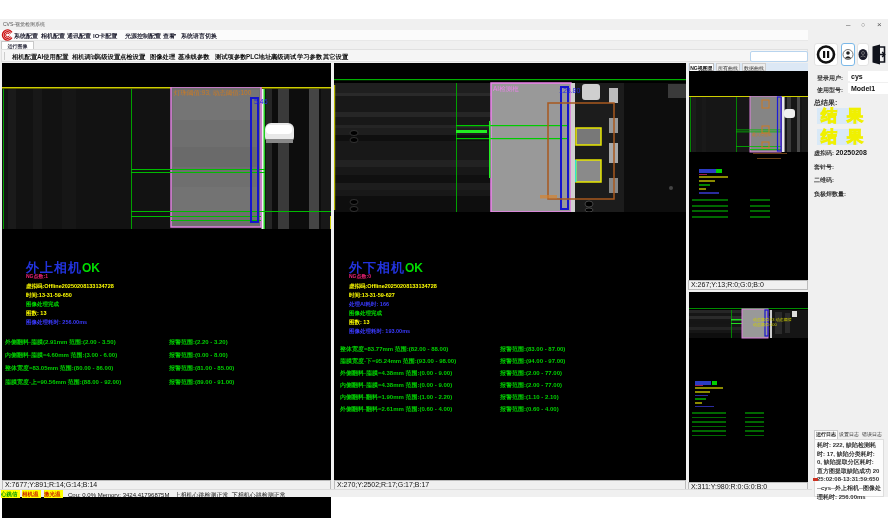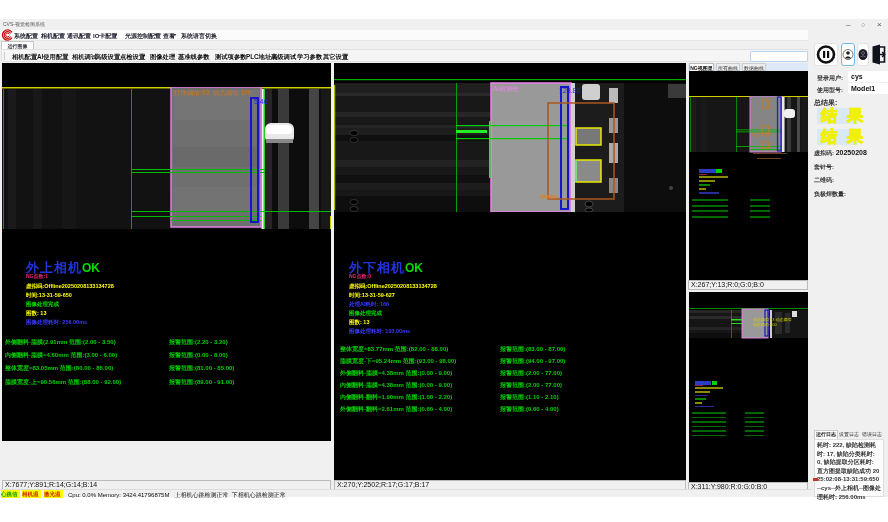--- a/index.html
+++ b/index.html
@@ -70,21 +70,21 @@
     <div class="titem" style="left:269px">高级调试</div>
       <div class="titem" style="left:291px;font-size:4px">▾</div>
     <div class="titem" style="left:295px">学习参数</div>
       <div class="titem" style="left:317px;font-size:4px">▾</div>
     <div class="titem" style="left:321px">其它设置</div>
       <div class="titem" style="left:343px;font-size:4px">▾</div>
     <div style="position:absolute;left:748px;top:1px;width:58px;height:11px;background:#fff;border:1px solid #b8d4ee;border-radius:2px"></div>
   </div>
 </div>
 
-<div class="panel" style="left:2px;top:63px;width:329px;height:378px">
+<div class="panel" style="left:2px;top:63px;width:329px;height:455px">
   <svg class="a" style="left:0;top:24px" width="329" height="167" viewBox="0 0 329 167">
 
     <rect x="0" y="0" width="329" height="1.5" fill="#cfcf00"></rect>
 
     <rect x="0" y="2" width="329" height="140" fill="#121212"></rect>
     <rect x="6" y="2" width="8" height="140" fill="#1a1a1a"></rect>
     <rect x="31" y="2" width="9" height="140" fill="#181818"></rect>
     <rect x="60" y="2" width="14" height="140" fill="#161616"></rect>
 
     <rect x="262" y="2" width="67" height="140" fill="#0d0d0d"></rect>

